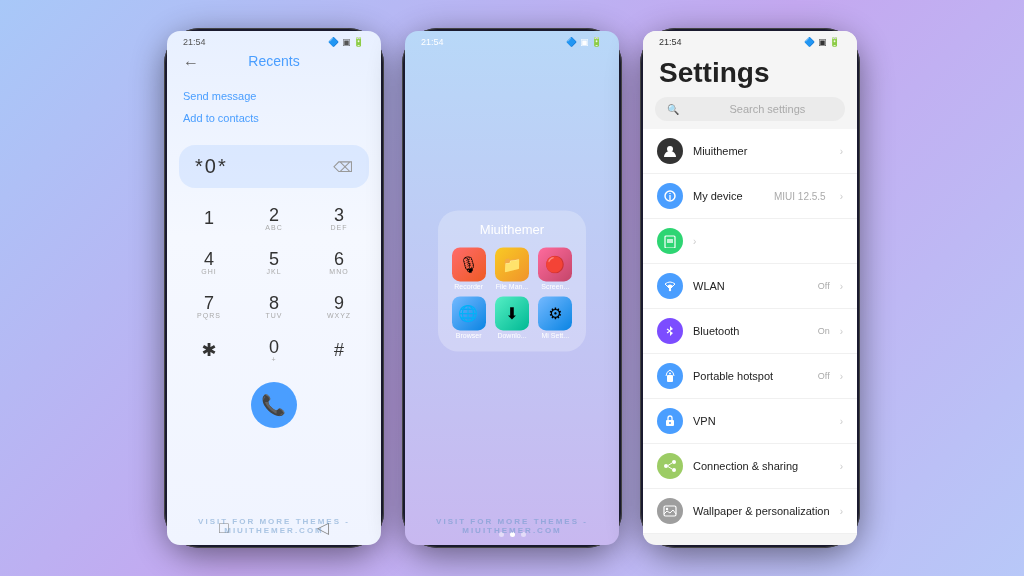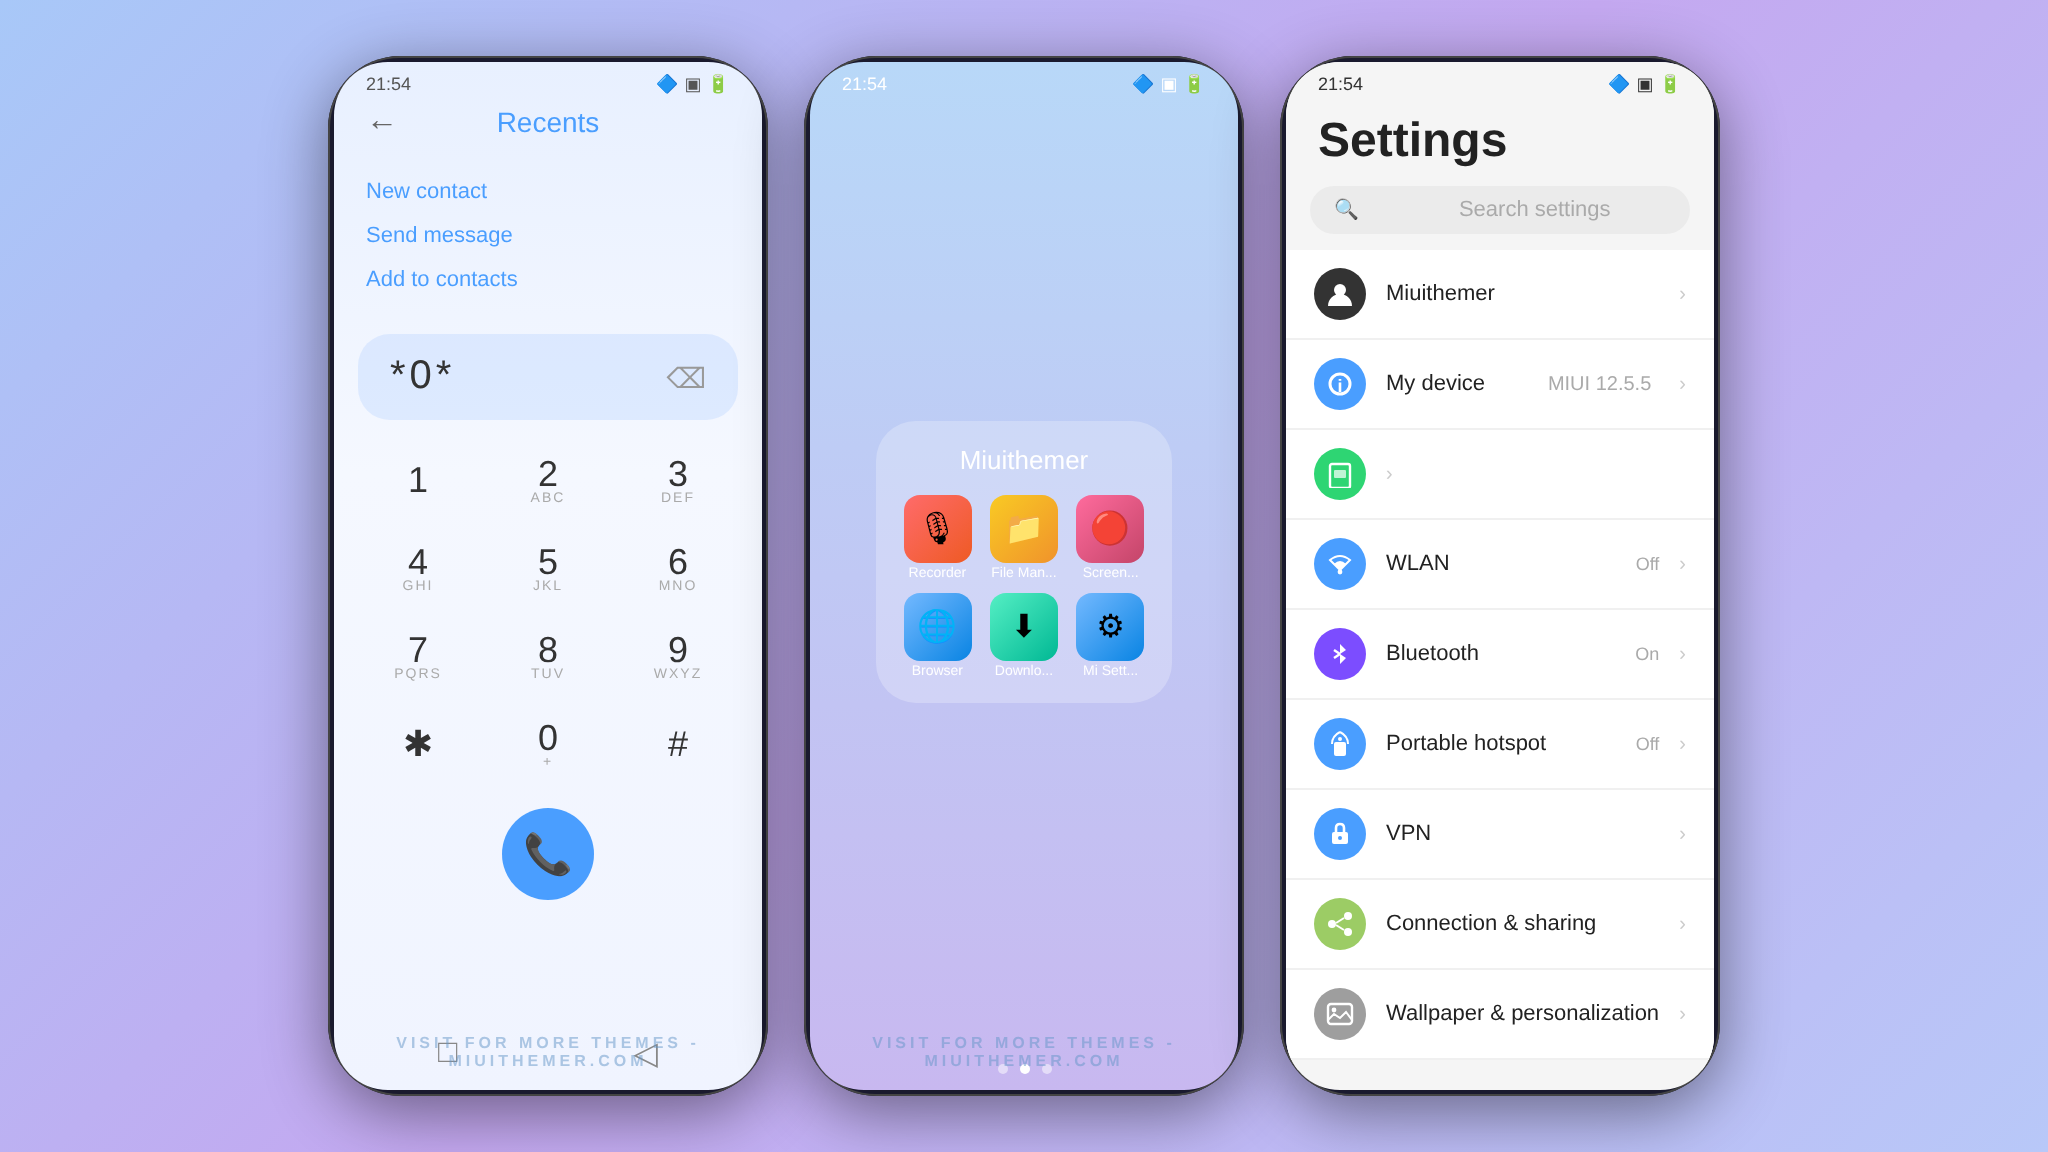--- a/index.html
+++ b/index.html
@@ -21,21 +21,21 @@
       height: 520px;
       background: #1a1a2e;
       border-radius: 36px;
       padding: 3px;
       box-shadow: 0 8px 32px rgba(0,0,0,0.45), inset 0 0 0 1px #444;
       position: relative;
     }
     .phone-inner {
       width: 100%;
       height: 100%;
-      border-radius: 27px;
+      border-radius: 13px;
       overflow: hidden;
       position: relative;
       background: #fff;
     }
     .status-bar {
       display: flex;
       justify-content: space-between;
       align-items: center;
       padding: 6px 16px 2px;
       font-size: 9px;
@@ -246,21 +246,21 @@
       background: #f5f5f5;
     }
     .phone3 .status-bar { color: #333; background: #f5f5f5; }
 
     .settings-content {
       height: calc(100% - 28px);
       overflow: hidden;
       background: #f5f5f5;
     }
     .settings-title {
-      font-size: 24px;
+      font-size: 28px;
       font-weight: 600;
       color: #222;
       padding: 8px 16px 8px;
     }
     .search-bar {
       margin: 0 12px 8px;
       background: #ebebeb;
       border-radius: 20px;
       padding: 6px 12px;
       display: flex;
@@ -356,21 +356,20 @@
         <span>🔋</span>
       </div>
     </div>
 
     <div class="recents-header">
       <span class="back-btn">←</span>
       <span class="recents-title">Recents</span>
     </div>
 
     <div class="contact-options">
-      <div class="contact-option">New contact</div>
       <div class="contact-option">Send message</div>
       <div class="contact-option">Add to contacts</div>
     </div>
 
     <div class="dialer-display">
       <span class="dialer-number">*0*</span>
       <span class="backspace-icon">⌫</span>
     </div>
 
     <div class="keypad">

